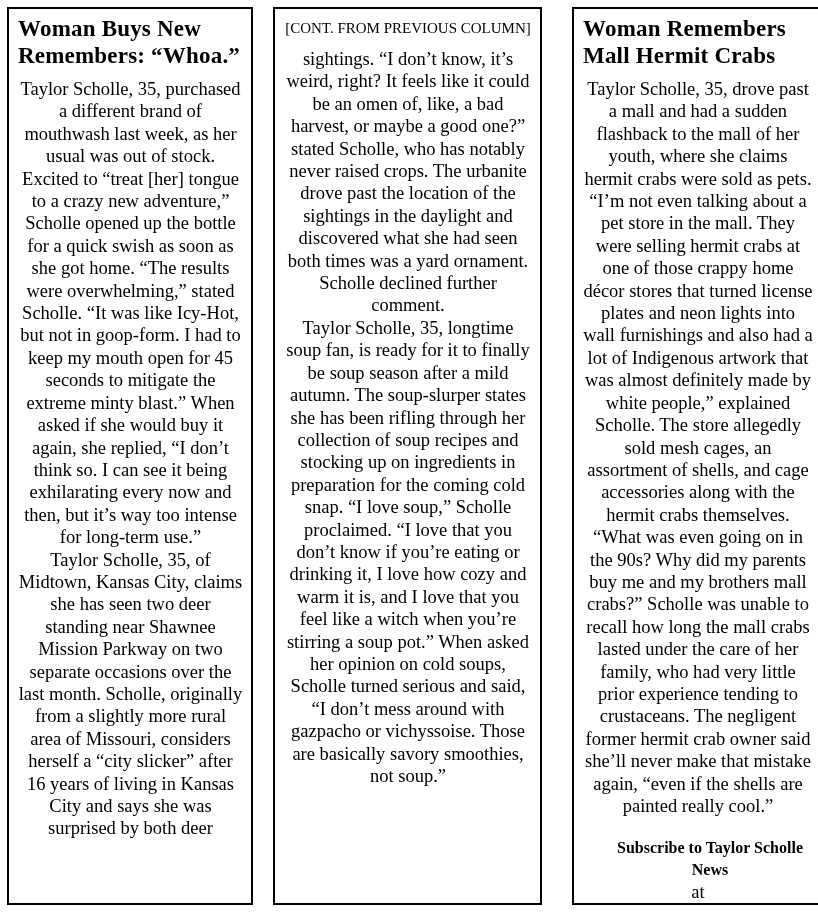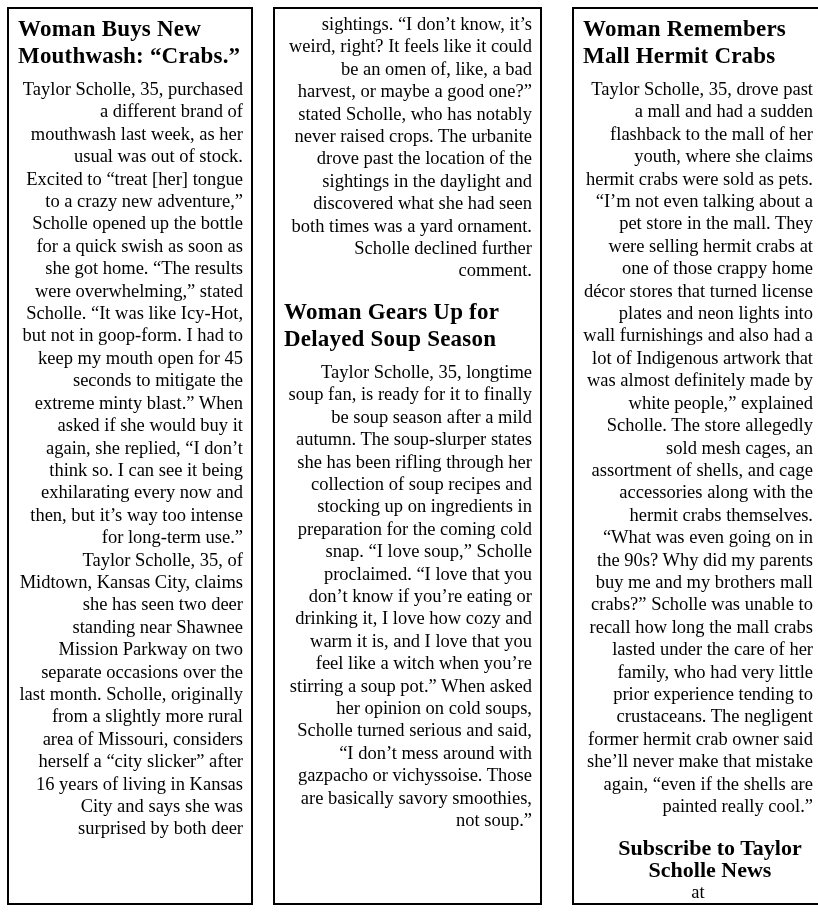--- a/index.html
+++ b/index.html
@@ -32,65 +32,65 @@
     font-size: 23px;
     line-height: 27px;
     margin-top: 2px;
     margin-bottom: 9px;
     letter-spacing: 0.2px;
   }
   .article + .article .article-title { margin-top: 16px; }
   .article-body {
     font-size: 18.5px;
     line-height: 22.4px;
-    text-align: right;
+    text-align: center;
   }
   .cont-note {
     font-size: 15px;
     line-height: 19px;
     text-align: center;
   }
   .cont-note.top { margin: 6px 0 10px 0; }
   .cont-note.bottom { margin-top: 3px; }
   .subscribe {
     margin-top: 20px;
     text-align: center;
   }
   .subscribe-line1 {
     font-weight: bold;
-    font-size: 22px;
+    font-size: 16px;
     line-height: 22px;
     margin-left: 24px;
   }
   .subscribe-line2 {
     font-size: 18.5px;
     line-height: 22px;
   }
 </style>
 </head>
 <body>
 
 <div class="page">
 
   <div class="col col-1">
     <div class="article">
-      <div class="article-title">Woman Buys New Mouthwash: “Crabs.”</div>
+      <div class="article-title">Woman Buys New Remembers: “Whoa.”</div>
       <div class="article-body">Taylor Scholle, 35, purchased a different brand of mouthwash last week, as her usual was out of stock. Excited to “treat [her] tongue to a crazy new adventure,” Scholle opened up the bottle for a quick swish as soon as she got home. “The results were overwhelming,” stated Scholle. “It was like Icy-Hot, but not in goop-form. I had to keep my mouth open for 45 seconds to mitigate the extreme minty blast.” When asked if she would buy it again, she replied, “I don’t think so. I can see it being exhilarating every now and then, but it’s way too intense for long-term use.”</div>
     </div>
     <div class="article">
       <div class="article-body">Taylor Scholle, 35, of Midtown, Kansas City, claims she has seen two deer standing near Shawnee Mission Parkway on two separate occasions over the last month. Scholle, originally from a slightly more rural area of Missouri, considers herself a “city slicker” after 16 years of living in Kansas City and says she was surprised by both deer</div>
     </div>
   </div>
 
   <div class="col col-2">
+    <div class="cont-note top">[CONT. FROM PREVIOUS COLUMN]</div>
     <div class="article">
       <div class="article-body">sightings. “I don’t know, it’s weird, right? It feels like it could be an omen of, like, a bad harvest, or maybe a good one?” stated Scholle, who has notably never raised crops. The urbanite drove past the location of the sightings in the daylight and discovered what she had seen both times was a yard ornament. Scholle declined further comment.</div>
     </div>
     <div class="article">
-      <div class="article-title">Woman Gears Up for Delayed Soup Season</div>
       <div class="article-body">Taylor Scholle, 35, longtime soup fan, is ready for it to finally be soup season after a mild autumn. The soup-slurper states she has been rifling through her collection of soup recipes and stocking up on ingredients in preparation for the coming cold snap. “I love soup,” Scholle proclaimed. “I love that you don’t know if you’re eating or drinking it, I love how cozy and warm it is, and I love that you feel like a witch when you’re stirring a soup pot.” When asked her opinion on cold soups, Scholle turned serious and said, “I don’t mess around with gazpacho or vichyssoise. Those are basically savory smoothies, not soup.”</div>
     </div>
   </div>
 
   <div class="col col-3">
     <div class="article">
       <div class="article-title">Woman Remembers Mall Hermit Crabs</div>
       <div class="article-body">Taylor Scholle, 35, drove past a mall and had a sudden flashback to the mall of her youth, where she claims hermit crabs were sold as pets. “I’m not even talking about a pet store in the mall. They were selling hermit crabs at one of those crappy home décor stores that turned license plates and neon lights into wall furnishings and also had a lot of Indigenous artwork that was almost definitely made by white people,” explained Scholle. The store allegedly sold mesh cages, an assortment of shells, and cage accessories along with the hermit crabs themselves. “What was even going on in the 90s? Why did my parents buy me and my brothers mall crabs?” Scholle was unable to recall how long the mall crabs lasted under the care of her family, who had very little prior experience tending to crustaceans. The negligent former hermit crab owner said she’ll never make that mistake again, “even if the shells are painted really cool.”</div>
     </div>
     <div class="subscribe">

